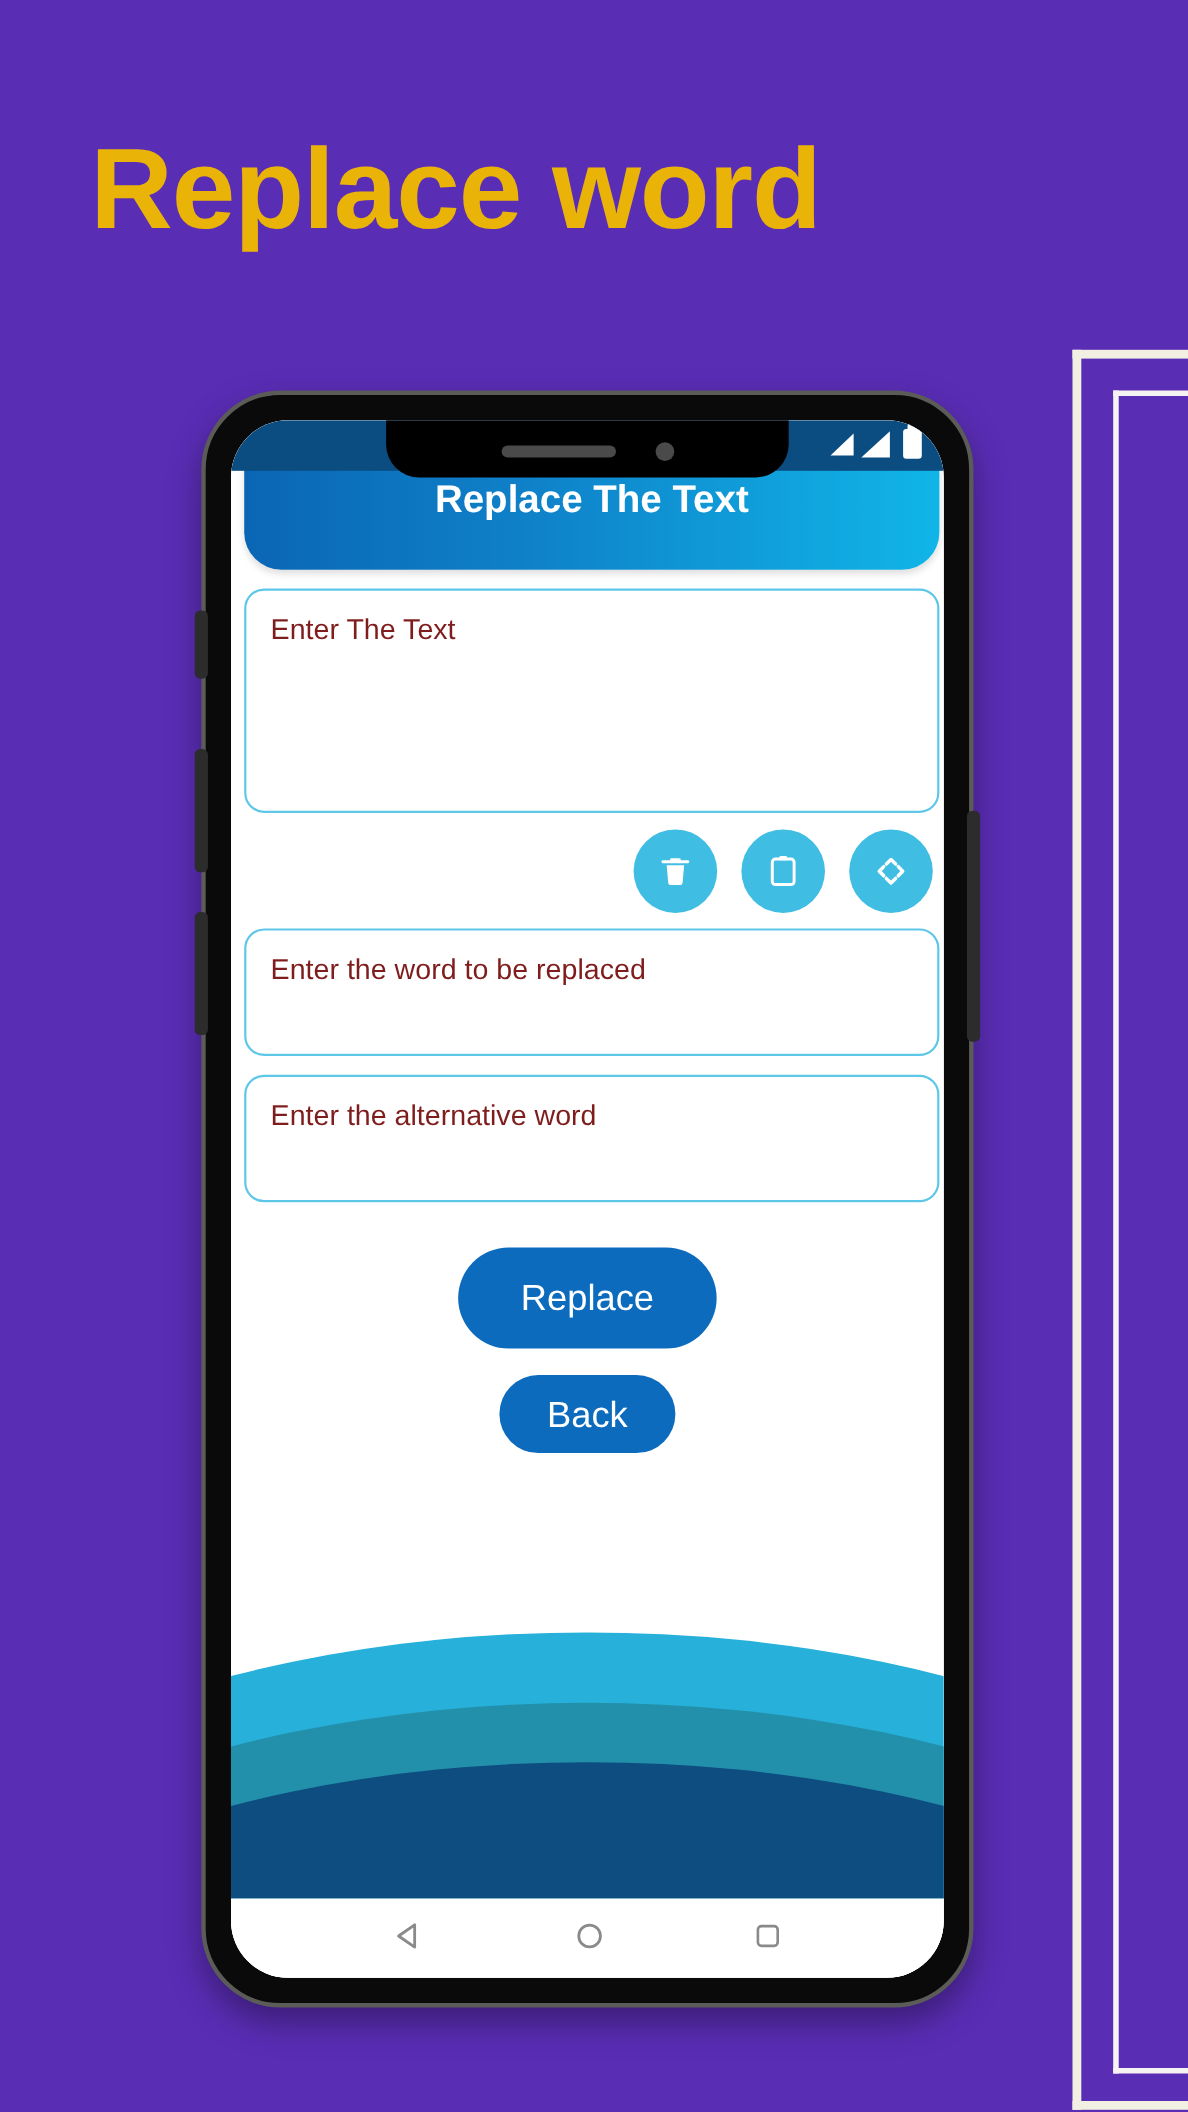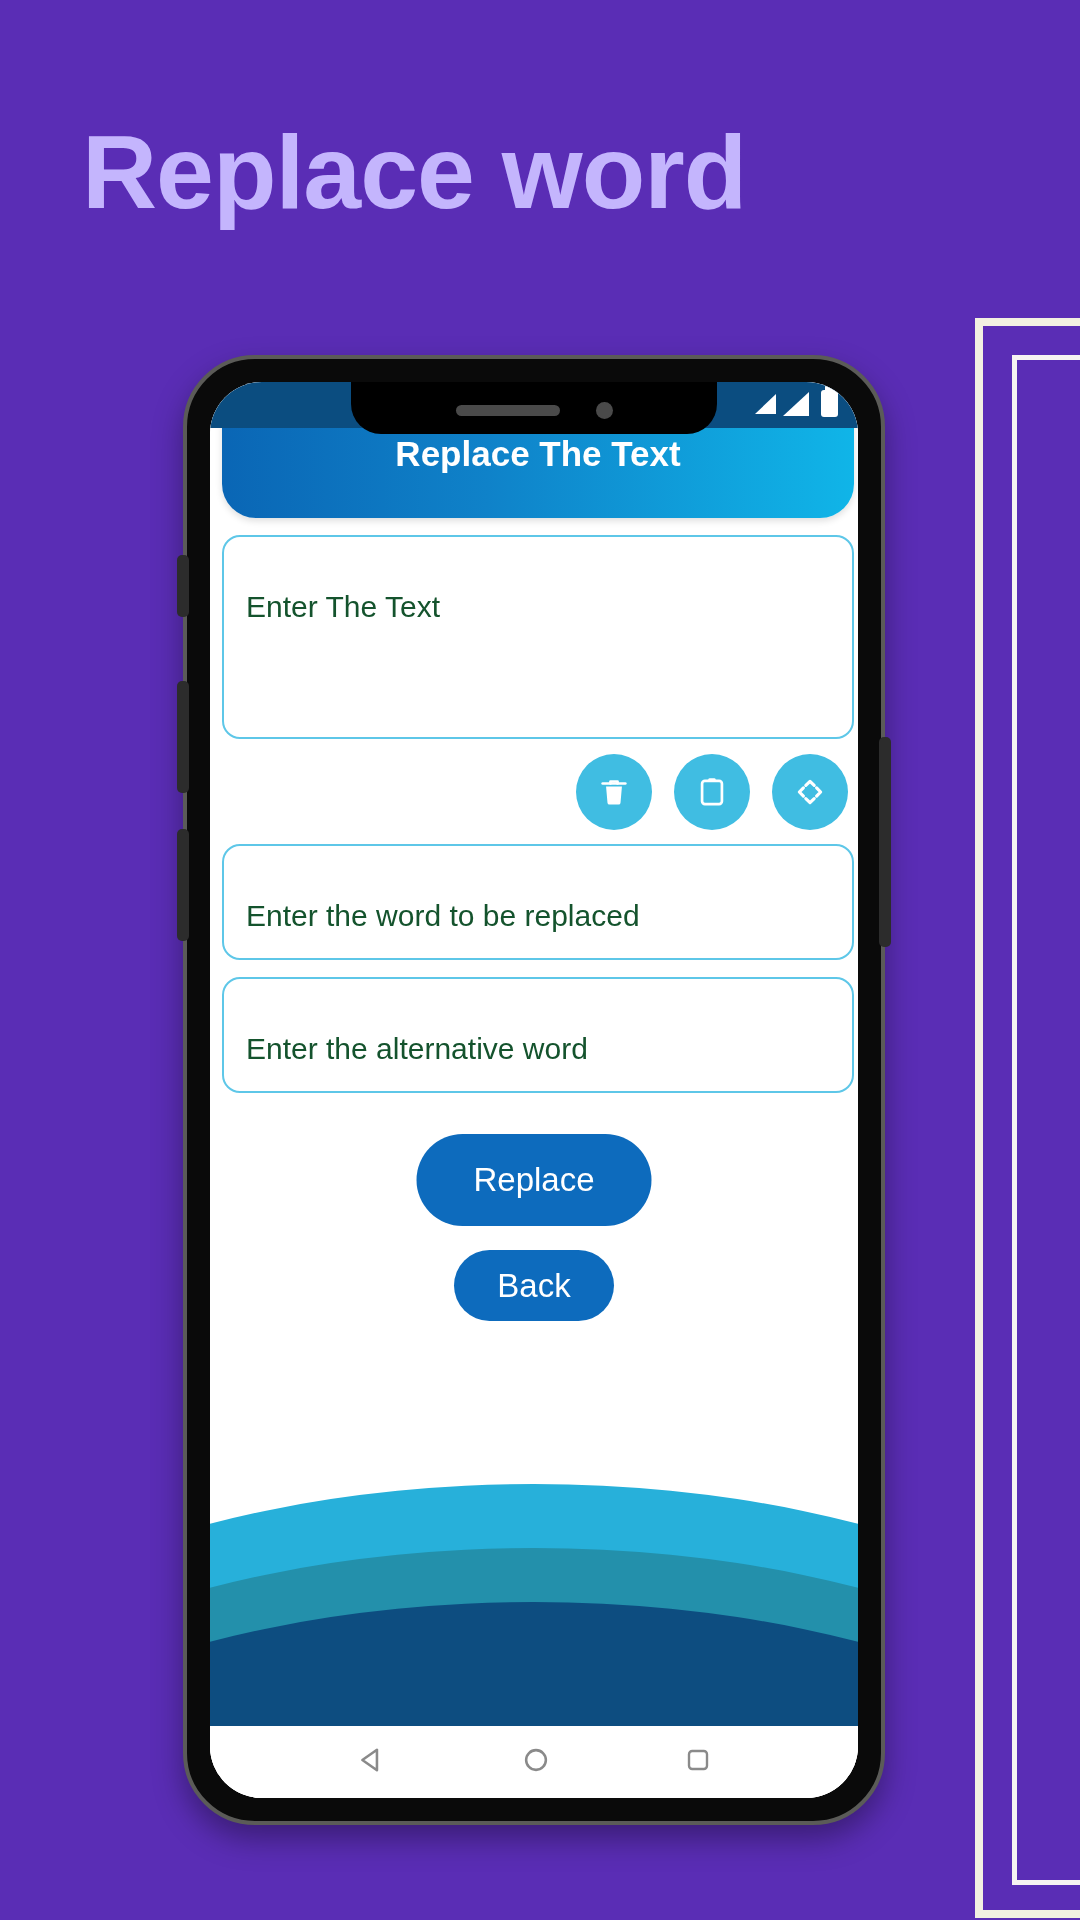--- a/index.html
+++ b/index.html
@@ -37,21 +37,21 @@
   }
 
   
   .hero-title {
     position: absolute;
     left: 82px;
     top: 118px;
     font-size: 104px;
     line-height: 1.05;
     font-weight: bold;
-    color: #c4b5fd;
+    color: #eab308;
     letter-spacing: -1px;
     white-space: nowrap;
   }
 
   
   .phone {
     position: absolute;
     left: 183px;
     top: 355px;
     width: 702px;
@@ -190,24 +190,23 @@
   .field {
     position: absolute;
     left: 12px;
     width: 632px;
     border: 2px solid #5ec7e8;
     border-radius: 18px;
     background: #ffffff;
     padding: 20px 22px;
   }
   .ph {
-    color: #14532d;
-    font-size: 30px;
+    color: #7f1d1d;
+    font-size: 26px;
     line-height: 1.2;
-    margin-top: 32px;
   }
 
   .field.main-text { top: 153px; height: 204px; }
   .field.word-find { top: 462px; height: 116px; }
   .field.word-alt  { top: 595px; height: 116px; }
 
   .icon-row {
     position: absolute;
     top: 372px;
     left: 12px;

